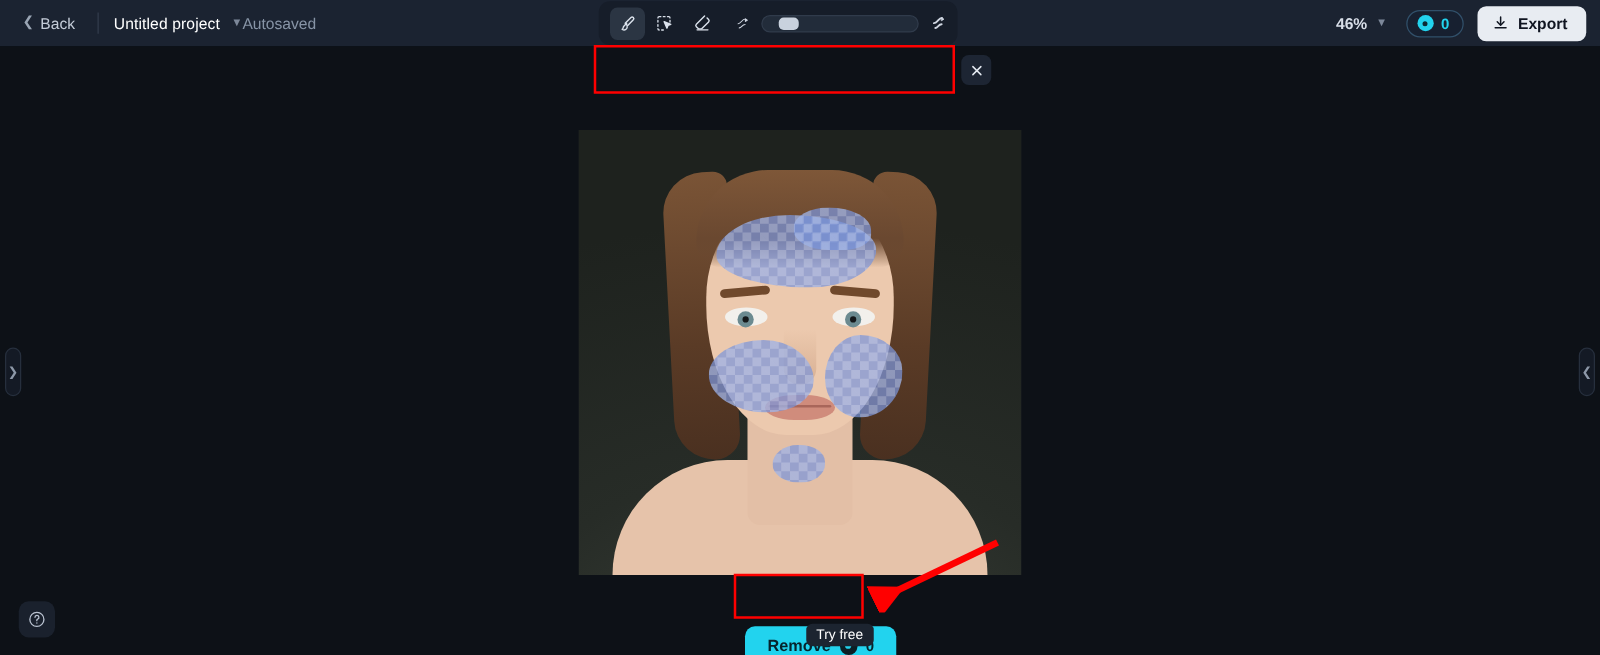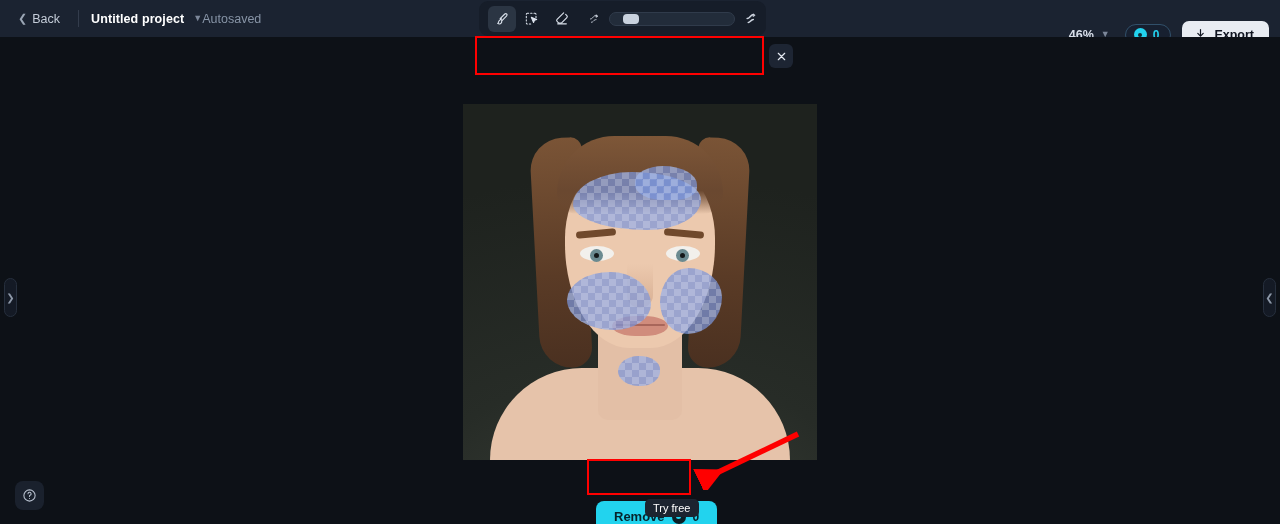--- a/index.html
+++ b/index.html
@@ -17,36 +17,36 @@
     background: #1b2331;
     display: flex; align-items: center;
   }
   .hdr-left { display: flex; align-items: center; padding-left: 12px; gap: 0; }
   .back-btn {
     display: flex; align-items: center; gap: 5px;
     color: #c4ccd8; font-size: 12.5px; padding: 4px 6px; border-radius: 5px; cursor: pointer;
   }
   .back-chev { font-size: 11px; color: #9aa5b4; line-height: 1; }
   .hdr-divider { width: 1px; height: 17px; background: #333c4c; margin: 0 12px; }
-  .proj-title { color: #ffffff; font-size: 12.5px; font-weight: bold; letter-spacing: .1px; }
+  .proj-title { color: #ffffff; font-size: 12.5px; font-weight: normal; letter-spacing: .1px; }
   .proj-caret { margin-left: 9px; color: #7c8799; font-size: 9px; cursor: pointer; line-height: 1; }
   .autosaved { color: #8794a6; font-size: 12.5px; }
 
   .hdr-center {
     position: absolute; left: 50%; transform: translateX(-50%);
     display: flex; align-items: center; gap: 14px;
   }
   .hdr-icon-btn {
     width: 26px; height: 26px; display: flex; align-items: center; justify-content: center;
     border-radius: 5px; cursor: pointer; color: #cfd6e1;
   }
   .hdr-icon-btn.disabled { color: #414b5c; cursor: default; }
 
   .hdr-right {
-    position: absolute; right: 11px; top: 16px; height: 37px;
+    position: absolute; right: 11px; top: 0; height: 37px;
     display: flex; align-items: center; gap: 11px; margin-left: 36px;
   }
   .zoom-wrap { display: flex; align-items: center; gap: 7px; cursor: pointer; padding: 3px 4px; }
   .zoom-val { color: #d8dee8; font-size: 12.5px; font-weight: bold; }
   .zoom-caret { color: #7c8799; font-size: 9px; line-height: 1; }
   .credits-pill {
     display: flex; align-items: center; gap: 6px;
     border: 1px solid #31506a; border-radius: 13px;
     padding: 3px 11px 3px 8px; cursor: pointer; background: #172030;
   }

